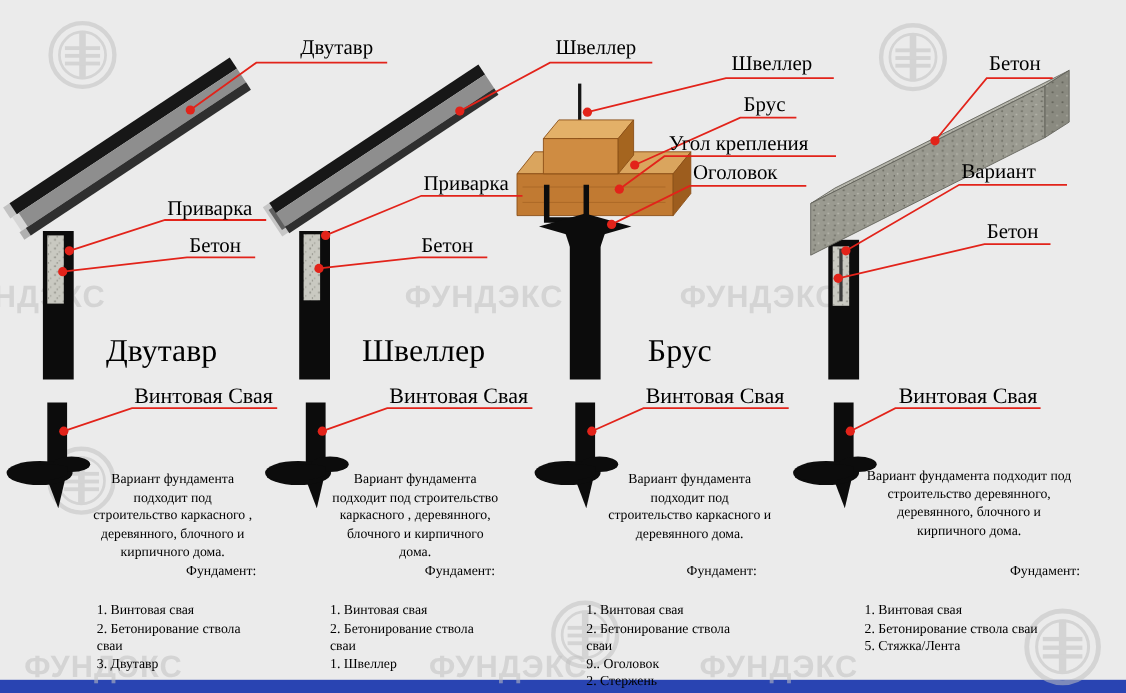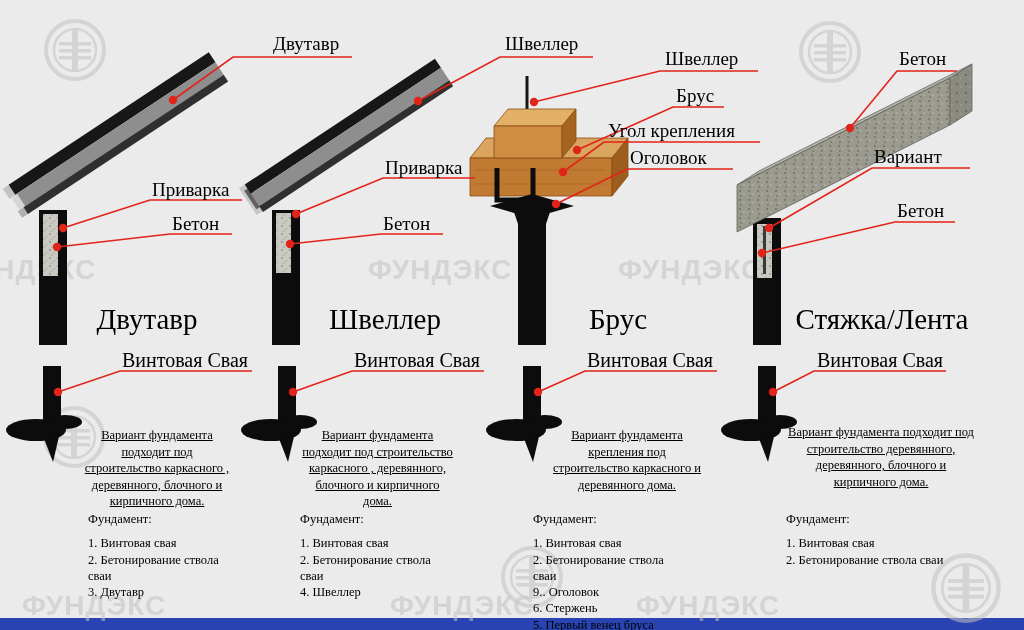--- a/index.html
+++ b/index.html
@@ -6,23 +6,23 @@
   .stage{position:relative;width:1024px;height:630px;background:#ebebeb;overflow:hidden;
          font-family:"Liberation Serif",serif;color:#000;}
   .bluebar{position:absolute;left:0;top:618px;width:1024px;height:12px;background:#2944b2;z-index:1;}
   .wm{position:absolute;z-index:1;opacity:.55;}
   .wm-text{font-family:"Liberation Sans",sans-serif;font-weight:bold;font-size:28px;
            letter-spacing:1px;color:#c2c2c2;white-space:nowrap;}
   svg.canvas{position:absolute;left:0;top:0;z-index:2;}
   .callout{position:absolute;font-size:19px;white-space:nowrap;z-index:3;}
   .title{position:absolute;font-size:29px;text-align:center;z-index:3;white-space:nowrap;}
   .vs{position:absolute;font-size:20px;text-align:center;white-space:nowrap;z-index:3;}
-  .desc{position:absolute;font-size:12.5px;line-height:1.32;text-align:center;z-index:3;text-decoration:underline;}
+  .desc{position:absolute;font-size:12.5px;line-height:1.32;text-align:center;z-index:3;}
   .flist{position:absolute;font-size:12.5px;line-height:1.3;z-index:3;}
-  .flist .hdr{text-align:left;margin-bottom:8px;}
+  .flist .hdr{text-align:right;margin-bottom:19px;}
 </style>
 </head>
 <body>
 
 <div class="stage">
 
   <div class="bluebar"></div>
 
   <div class="wm" style="left:43px;top:18px">
     <svg width="64" height="64" viewBox="0 0 64 64">
@@ -227,51 +227,51 @@
   <div class="callout" style="left:608px;top:120px">Угол крепления</div>
   <div class="callout" style="left:630px;top:147px">Оголовок</div>
 
   <div class="callout" style="left:899px;top:48px">Бетон</div>
   <div class="callout" style="left:874px;top:146px">Вариант</div>
   <div class="callout" style="left:897px;top:200px">Бетон</div>
 
   <div class="title" style="left:59px;top:303px;width:176px">Двутавр</div>
   <div class="title" style="left:297px;top:303px;width:176px">Швеллер</div>
   <div class="title" style="left:530px;top:303px;width:176px">Брус</div>
-  <div class="title" style="left:794px;top:303px;width:176px">Стяжка/Лента</div>
 
   <div class="vs" style="left:117px;top:349px;width:136px">Винтовая Свая</div>
   <div class="vs" style="left:349px;top:349px;width:136px">Винтовая Свая</div>
   <div class="vs" style="left:582px;top:349px;width:136px">Винтовая Свая</div>
   <div class="vs" style="left:812px;top:349px;width:136px">Винтовая Свая</div>
 
   <div class="desc" style="left:82px;top:427px;width:150px">Вариант фундамента подходит под строительство каркасного , деревянного, блочного и кирпичного дома.</div>
   <div class="desc" style="left:300px;top:427px;width:155px">Вариант фундамента подходит под строительство каркасного , деревянного, блочного и кирпичного дома.</div>
-  <div class="desc" style="left:552px;top:427px;width:150px">Вариант фундамента крепления под строительство каркасного и деревянного дома.</div>
+  <div class="desc" style="left:552px;top:427px;width:150px">Вариант фундамента подходит под строительство каркасного и деревянного дома.</div>
   <div class="desc" style="left:783px;top:424px;width:196px">Вариант фундамента подходит под строительство деревянного, деревянного, блочного и кирпичного дома.</div>
 
   <div class="flist" style="left:88px;top:511px;width:145px">
     <div class="hdr">Фундамент:</div>
     <div>1. Винтовая свая</div>
     <div>2. Бетонирование ствола сваи</div>
     <div>3. Двутавр</div>
   </div>
   <div class="flist" style="left:300px;top:511px;width:150px">
     <div class="hdr">Фундамент:</div>
     <div>1. Винтовая свая</div>
     <div>2. Бетонирование ствола сваи</div>
-    <div>4. Швеллер</div>
+    <div>1. Швеллер</div>
   </div>
   <div class="flist" style="left:533px;top:511px;width:155px">
     <div class="hdr">Фундамент:</div>
     <div>1. Винтовая свая</div>
     <div>2. Бетонирование ствола сваи</div>
     <div>9.. Оголовок</div>
-    <div>6. Стержень</div>
+    <div>2. Стержень</div>
     <div>5. Первый венец бруса</div>
   </div>
   <div class="flist" style="left:786px;top:511px;width:196px">
     <div class="hdr">Фундамент:</div>
     <div>1. Винтовая свая</div>
     <div>2. Бетонирование ствола сваи</div>
+    <div>5. Стяжка/Лента</div>
   </div>
 
 </div>
 
 </body></html>

